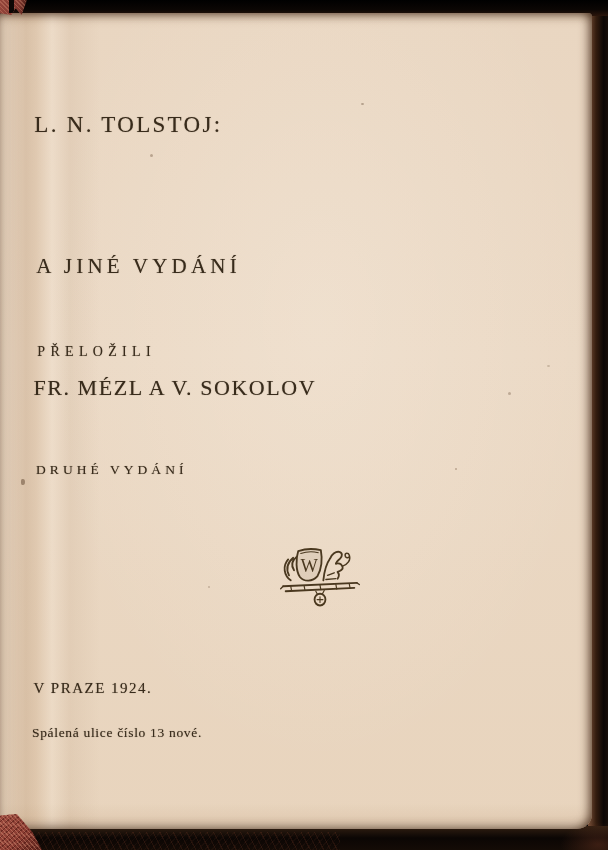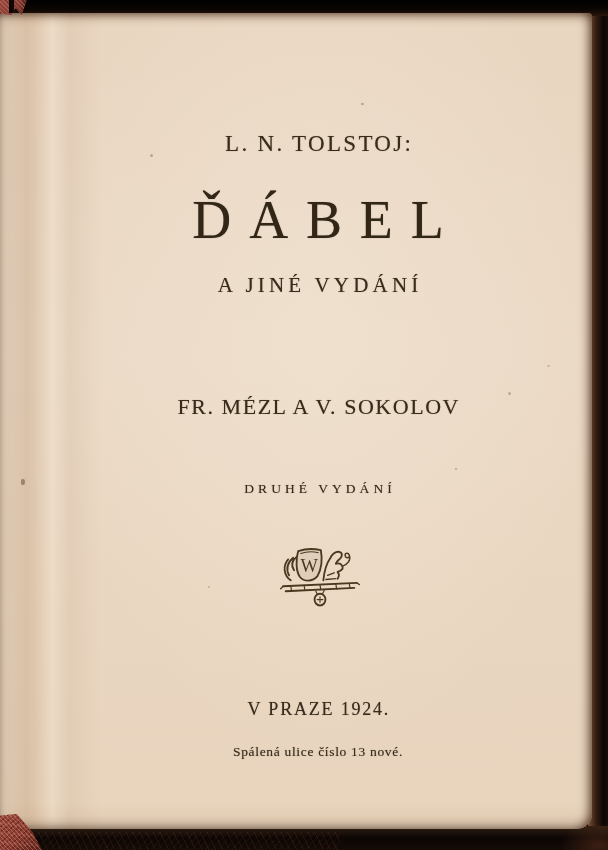--- a/index.html
+++ b/index.html
@@ -76,34 +76,32 @@
       linear-gradient(0deg, rgba(235,225,210,0.30) 0px, rgba(150,105,65,0.08) 10px, rgba(0,0,0,0) 26px),
       linear-gradient(180deg, #e9d6c1 0%, #ebd9c5 42%, #e8d4bd 100%);
     box-shadow:
       inset -7px 0 10px -3px rgba(60,32,14,0.62),
       inset 0 6px 8px -4px rgba(55,30,14,0.55),
       inset 0 -8px 10px -5px rgba(60,34,16,0.45),
       inset 12px 0 18px -9px rgba(110,70,38,0.30);
   }
   
   .tline {
-    position: absolute; left: 48px; width: 540px;
-    text-align: center;
+    position: absolute; left: 32px; width: 540px;
     color: #382b1b;
     text-shadow: 0 0 1px rgba(56,43,27,0.45);
     white-space: nowrap;
-    margin-top: 19px;
   }
   .line-author     { top:  99px; font-size: 23px; letter-spacing: 0.10em; text-indent: 0.10em; }
   .line-title      { top: 157px; font-size: 54px; letter-spacing: 0.33em; text-indent: 0.33em; color: #322616; }
   .line-subtitle   { top: 241px; font-size: 21px; letter-spacing: 0.20em; text-indent: 0.20em; }
   .line-translated { top: 331px; font-size: 14px; letter-spacing: 0.38em; text-indent: 0.38em; }
   .line-translators{ top: 362px; font-size: 22px; letter-spacing: 0.07em; text-indent: 0.07em; }
   .line-edition    { top: 449px; font-size: 13.5px; letter-spacing: 0.30em; text-indent: 0.30em; }
-  .line-placeyear  { top: 667px; font-size: 18px; letter-spacing: 0.10em; text-indent: 0.10em; }
+  .line-placeyear  { top: 667px; font-size: 15px; letter-spacing: 0.10em; text-indent: 0.10em; }
   .line-publisher  { top: 685px; font-size: 20px; letter-spacing: 0.05em; font-variant: small-caps; }
   .line-address    { top: 712px; font-size: 13.5px; letter-spacing: 0.05em; }
   
   .emblem {
     position: absolute; left: 277px; top: 528px; width: 86px; height: 72px;
   }
   
   .speck {
     position: absolute; border-radius: 50%;
     background: rgba(82,56,32,0.65);
@@ -124,22 +122,22 @@
   <div class="edge-right"></div>
   <div class="edge-top"></div>
   <div class="edge-bottom">
     <div class="speckle"></div>
   </div>
   <div class="corner-glow-br"></div>
 
   <div class="page">
 
     <div class="tline line-author">L. N. TOLSTOJ:</div>
-    <div class="tline line-title">ĎÁBEL</div>
     <div class="tline line-subtitle">A JINÉ VYDÁNÍ</div>
+    <div class="tline line-translated">PŘELOŽILI</div>
     <div class="tline line-edition">DRUHÉ VYDÁNÍ</div>
     <div class="tline line-translators">FR. MÉZL A V. SOKOLOV</div>
 
     <svg class="emblem" viewBox="0 0 100 86" xmlns="http://www.w3.org/2000/svg">
       <g stroke="#4a381f" fill="none" stroke-width="2.2" stroke-linecap="round" stroke-linejoin="round">
 
         <path d="M15,47 C7,41 5,30 12,22 M13,41 C9,33 11,26 18,20 M19,35 C15,29 16,24 22,19"></path>
 
         <path d="M24,12 C33,9 43,9 51,11 C53,22 52,33 47,42 C41,49 31,49 26,43 C21,36 21,21 24,12 Z" fill="rgba(74,56,31,0.07)"></path>
         <path d="M27,15 C34,12.6 42,12.6 48,14" stroke-width="1.2"></path>

